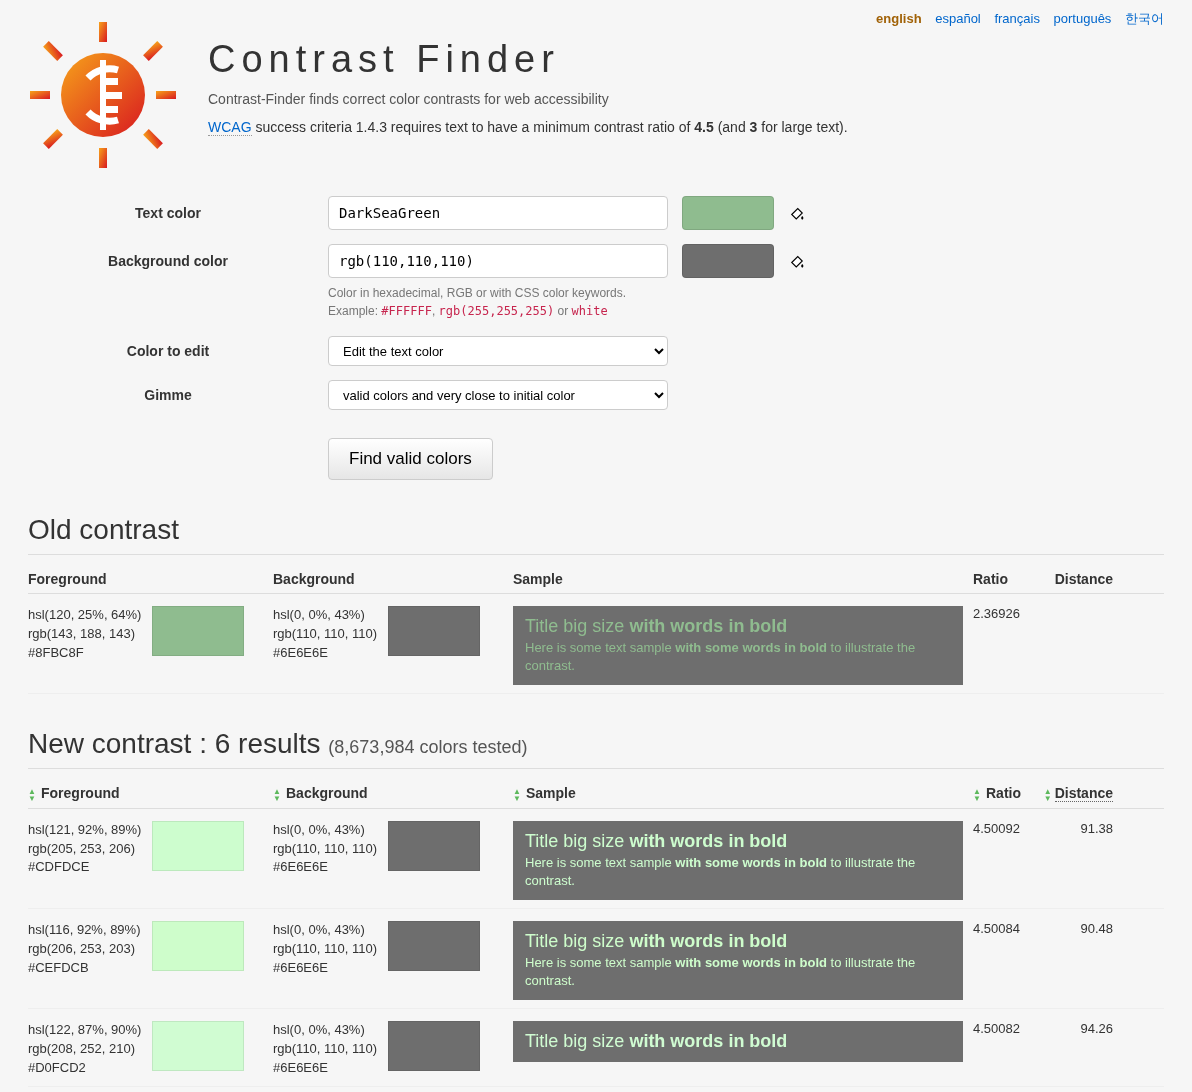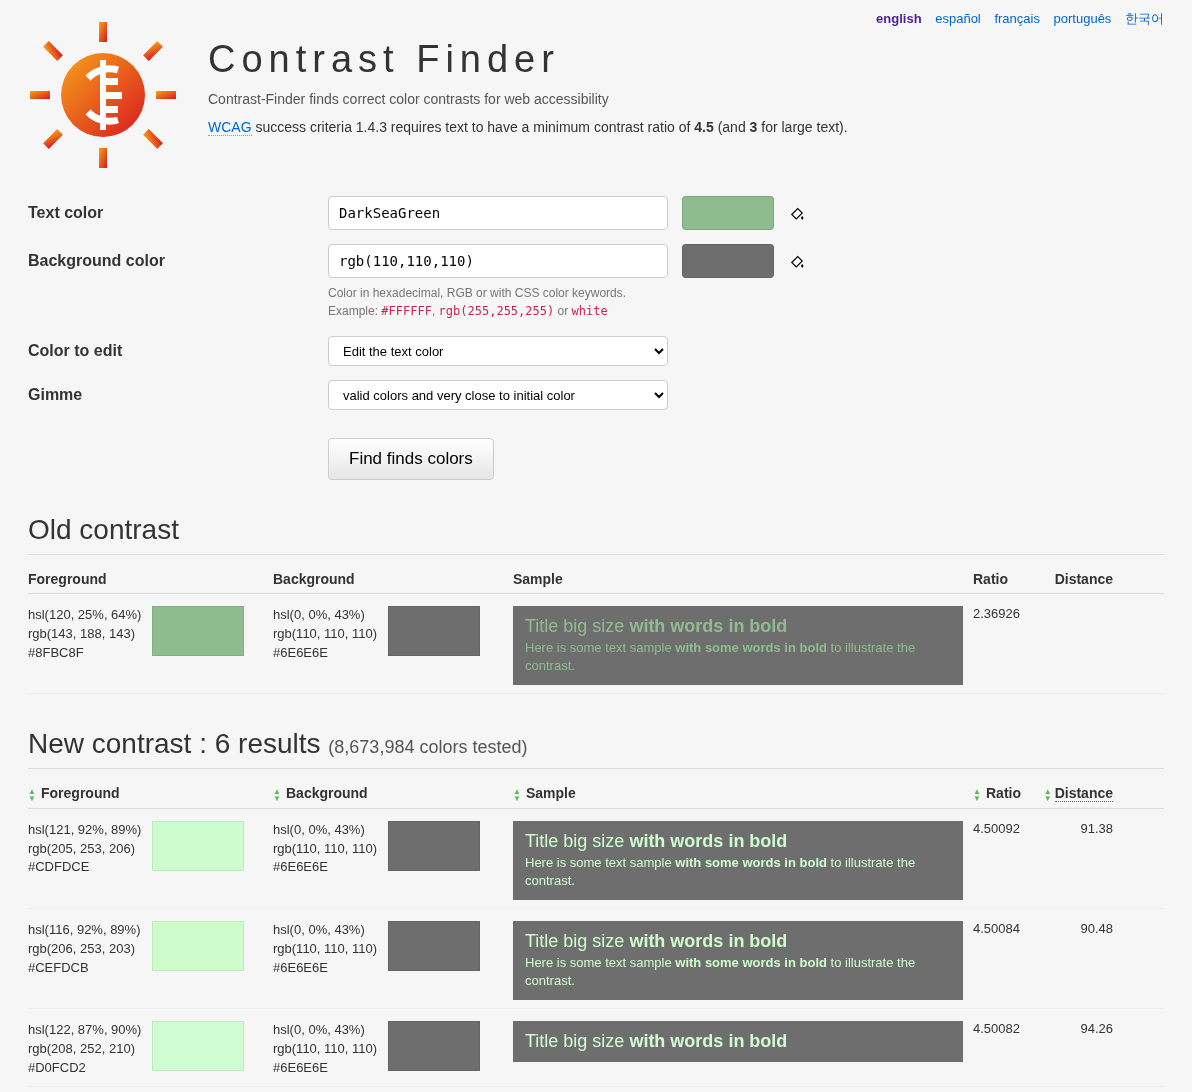--- a/index.html
+++ b/index.html
@@ -9,37 +9,37 @@
   color: #333;
   background: #f6f6f6;
   width: 1192px;
 }
 a { color: #0066cc; text-decoration: none; }
 .container { padding: 8px 28px 20px; }
 
 
 .lang-bar { text-align: right; font-size: 13px; padding-top: 2px; }
 .lang-bar a { margin-left: 10px; }
-.lang-bar .active { color: #4c1d95; font-weight: bold; }
+.lang-bar .active { color: #a16207; font-weight: bold; }
 
 
 .header { display: flex; align-items: flex-start; gap: 30px; margin-top: -8px; }
 .logo { width: 150px; height: 150px; flex-shrink: 0; }
 .header-text h1 {
   font-size: 38px; font-weight: normal; letter-spacing: 6px;
   color: #333; margin-bottom: 10px; margin-top: 18px;
 }
 .subtitle { font-size: 14px; color: #555; margin-bottom: 12px; }
 .wcag-line { font-size: 14px; color: #333; }
 .wcag-link { color: #0066cc; border-bottom: 1px dotted #999; text-align: right; }
 
 
 .form-area { margin-top: 26px; }
 .form-row { display: flex; align-items: center; margin-bottom: 14px; }
-.form-label { width: 300px; text-align: left; padding-right: 20px; font-weight: bold; font-size: 16px; }
+.form-label { width: 300px; text-align: center; padding-right: 20px; font-weight: bold; font-size: 14px; }
 .form-control { display: flex; align-items: center; gap: 14px; }
 input[type=text], select {
   font-family: monospace; font-size: 14px; padding: 6px 10px;
   border: 1px solid #ccc; border-radius: 4px; background: #fff;
 }
 select { font-family: inherit; font-size: 13px; }
 .text-input { width: 340px; height: 34px; }
 .select-input { width: 340px; height: 30px; }
 .color-swatch-lg { width: 92px; height: 34px; border-radius: 4px; border: 1px solid rgba(0,0,0,0.1); }
 .help-text { font-size: 12px; color: #777; margin-left: 300px; margin-top: -8px; margin-bottom: 16px; line-height: 1.5; }
@@ -179,21 +179,21 @@
 
     <div class="form-row">
       <div class="form-label">Gimme</div>
       <div class="form-control">
         <select class="select-input">
           <option>valid colors and very close to initial color</option>
         </select>
       </div>
     </div>
 
-    <button class="submit-btn">Find finds colors</button>
+    <button class="submit-btn">Find valid colors</button>
   </div>
 
   <h2 class="section-title">Old contrast</h2>
   <hr class="section-rule">
   <div class="tbl">
     <div class="tbl-head">
       <div class="col-fg">Foreground</div>
       <div class="col-bg">Background</div>
       <div class="col-sample">Sample</div>
       <div class="col-ratio">Ratio</div>

